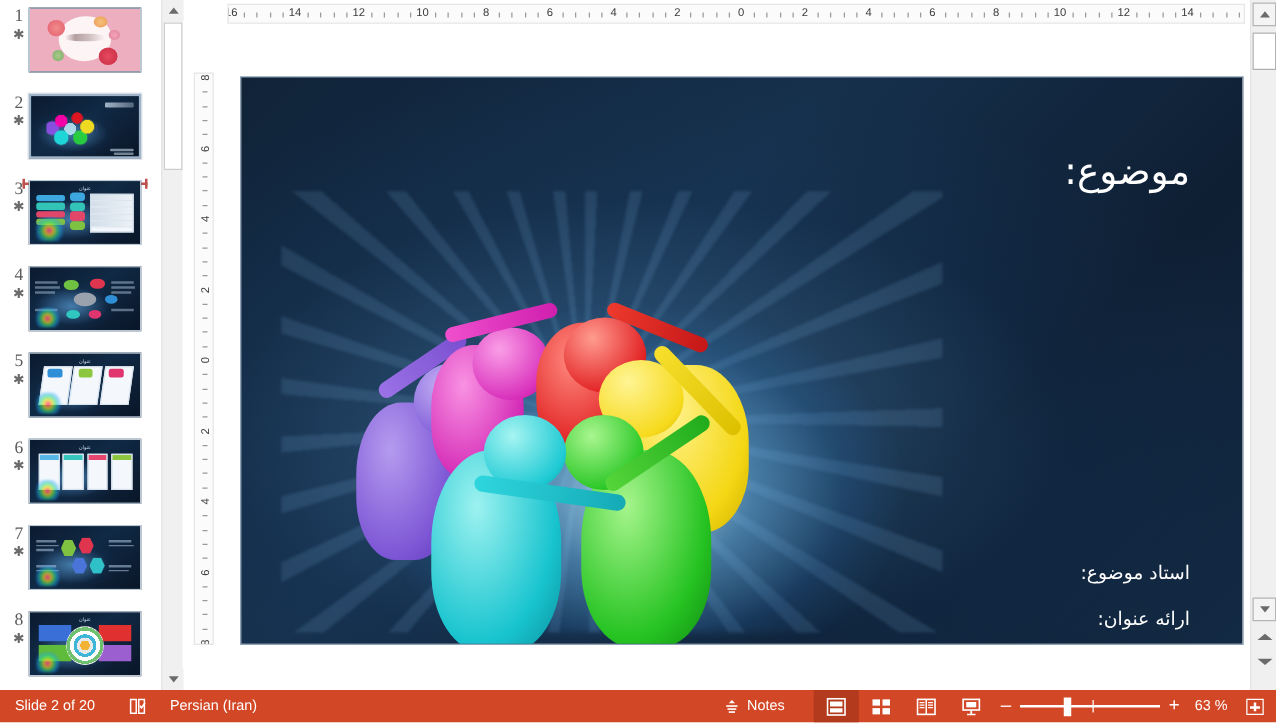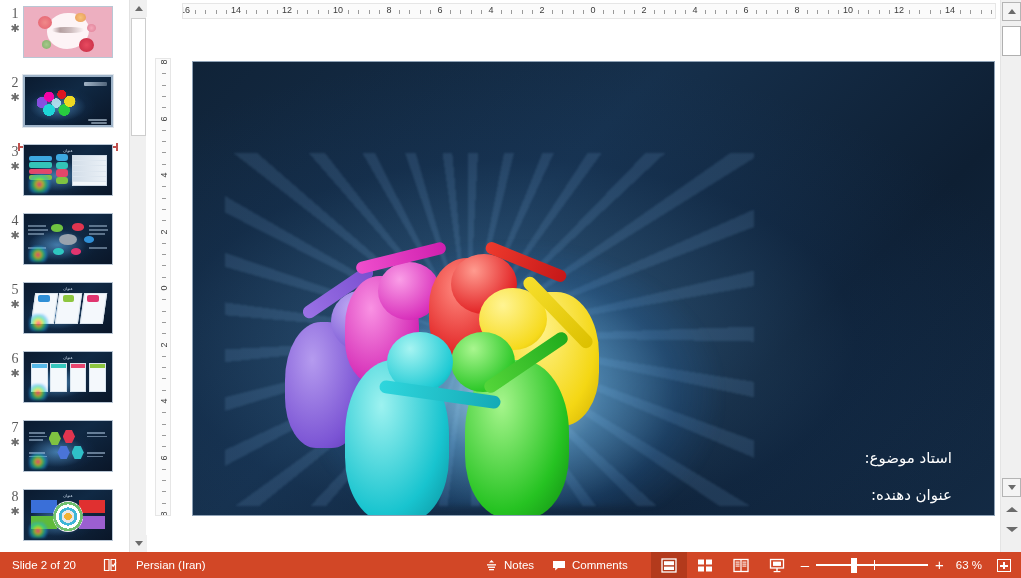--- a/index.html
+++ b/index.html
@@ -613,22 +613,23 @@
 
         <div class="fig" style="left:182px;top:120px;width:104px;height:158px;background:radial-gradient(ellipse at 35% 28%,#a6f58c,#26c322 66%,#108a11);"></div>
         <div class="head" style="left:168px;top:92px;width:64px;height:60px;background:radial-gradient(circle at 35% 28%,#a9f68f,#2ac726 72%,#128e12);"></div>
         <div class="arm" style="left:194px;top:116px;width:98px;height:13px;background:linear-gradient(90deg,#55d63a,#20ab1c);transform:rotate(-34deg);"></div>
 
         <div class="fig" style="left:62px;top:120px;width:104px;height:162px;background:radial-gradient(ellipse at 35% 28%,#9df2f0,#18c4cf 66%,#0a8f9b);"></div>
         <div class="head" style="left:104px;top:92px;width:66px;height:60px;background:radial-gradient(circle at 35% 28%,#a6f4f2,#1ecad4 72%,#0b939e);"></div>
         <div class="arm" style="left:96px;top:148px;width:122px;height:13px;background:linear-gradient(90deg,#2fd6dd,#14aab6);transform:rotate(8deg);"></div>
       </div>
 
+      <div class="title-txt">موضوع:</div>
       <div class="sub1">استاد موضوع:</div>
-      <div class="sub2">عنوان دهنده:</div>
+      <div class="sub2">ارائه عنوان:</div>
     </div>
   </div>
 
   <div id="right-scroll">
     <div class="rsb-btn" style="top:2px">
       <div class="sb-arrow up"></div>
     </div>
     <div id="right-thumb"></div>
     <div class="rsb-btn" style="top:478px">
       <div class="sb-arrow down"></div>
@@ -661,26 +662,20 @@
     <div class="item">
       <svg width="13" height="13" viewBox="0 0 13 13">
         <path d="M6.5 1 L9 3.6 L4 3.6 Z" fill="#fff"></path>
         <rect x="2" y="5.2" width="9" height="1.3" fill="#fff"></rect>
         <rect x="3" y="7.6" width="7" height="1.3" fill="#fff"></rect>
         <rect x="4" y="10" width="5" height="1.3" fill="#fff"></rect>
       </svg>
       <span>Notes</span>
     </div>
 
-    <div class="item">
-      <svg width="14" height="13" viewBox="0 0 14 13">
-        <path d="M1 2 H13 V9 H6 L3.2 11.6 V9 H1 Z" fill="#fff"></path>
-      </svg>
-      <span>Comments</span>
-    </div>
 
     <div style="width:14px"></div>
 
     <div class="vbtn active">
       <svg width="16" height="15" viewBox="0 0 16 15">
         <rect x="1" y="1" width="14" height="13" fill="none" stroke="#fff" stroke-width="1.3"></rect>
         <rect x="3" y="3.2" width="10" height="4" fill="#fff"></rect>
         <rect x="3" y="8.6" width="10" height="3.4" fill="#fff"></rect>
       </svg>
     </div>

